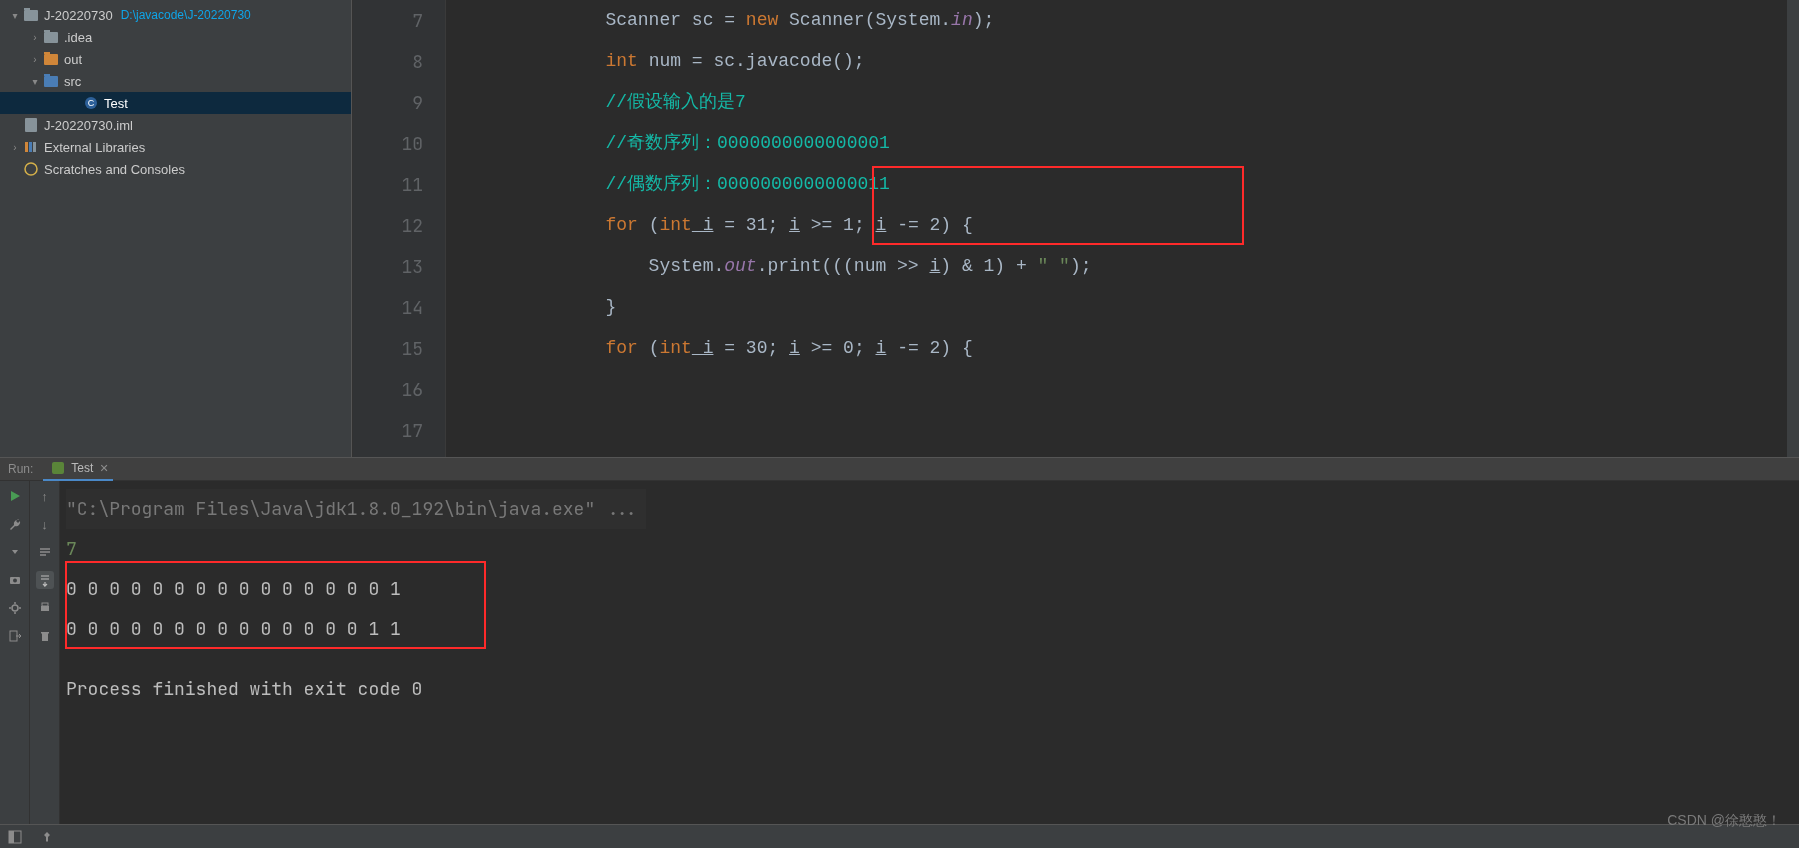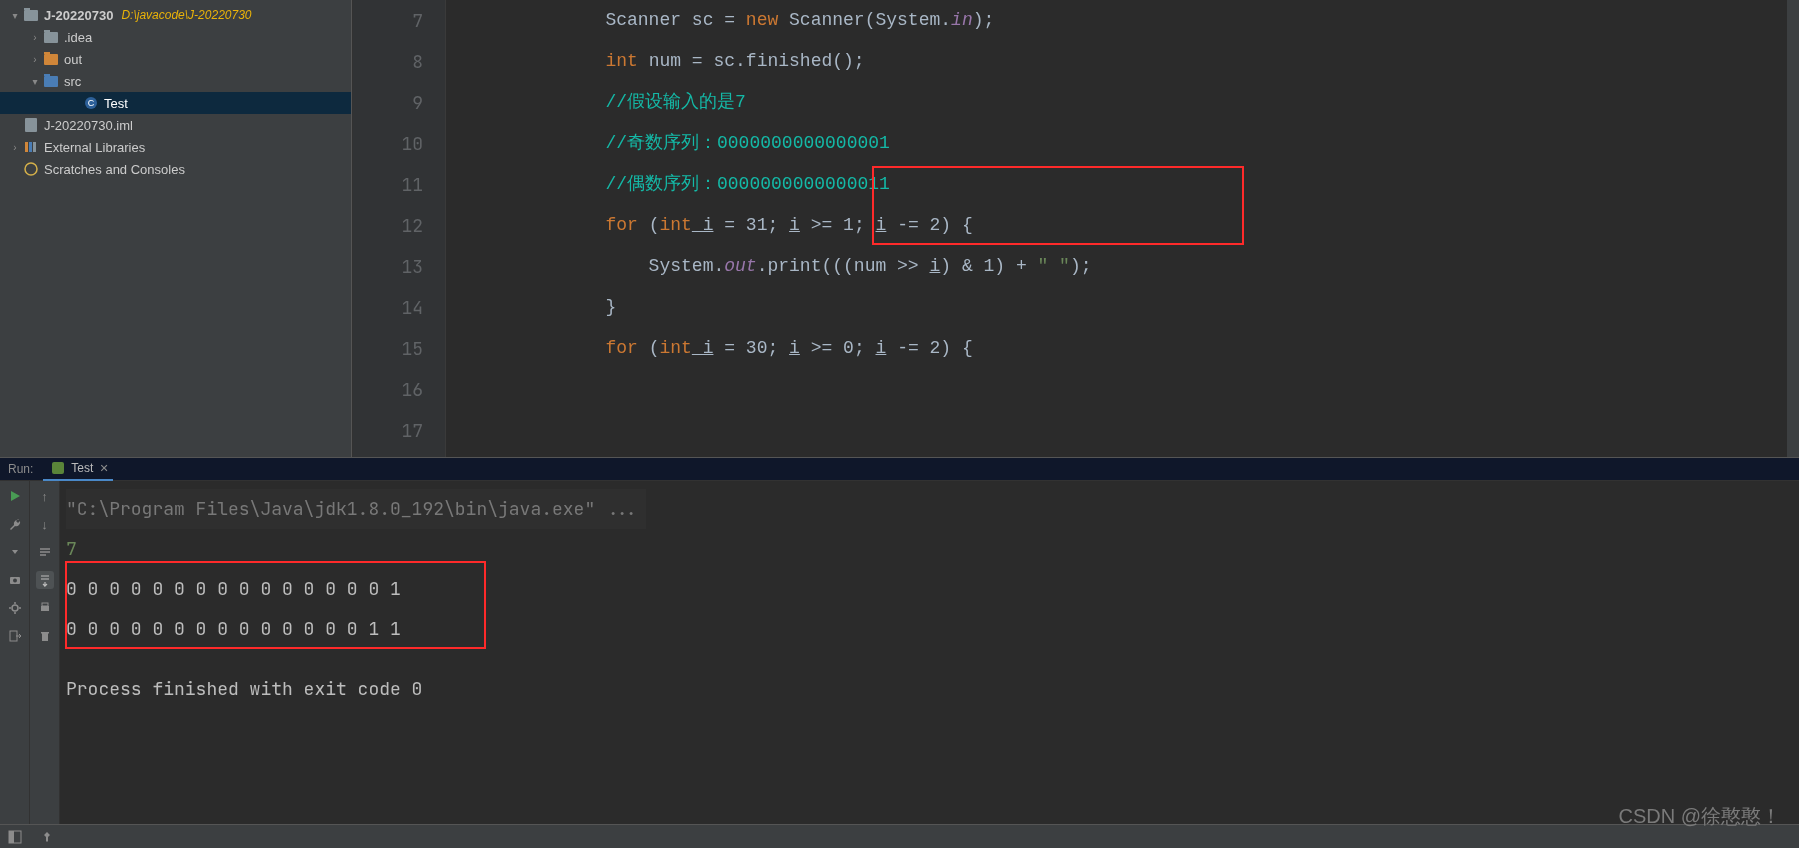--- a/index.html
+++ b/index.html
@@ -33,21 +33,21 @@
   }
   .tree-row.selected { background: #0d293e; }
   .tree-row .arrow {
     width: 14px; text-align: center; color: #888; font-size: 10px;
   }
   .tree-row .icon { width: 18px; height: 16px; display: inline-flex; align-items: center; justify-content: center; margin-right: 4px; }
   .folder-icon { width: 14px; height: 11px; background: #87939a; border-radius: 1px; display: inline-block; position: relative; }
   .folder-icon::before { content: ""; position: absolute; top: -2px; left: 0; width: 6px; height: 2px; background: #87939a; }
   .folder-icon.orange { background: #d08639; } .folder-icon.orange::before { background: #d08639; }
   .folder-icon.blue { background: #4a7db5; } .folder-icon.blue::before { background: #4a7db5; }
-  .path-text { color: #eab308; margin-left: 8px; font-size: 12px; font-style: italic; }
+  .path-text { color: #0ea5e9; margin-left: 8px; font-size: 12px; }
   .tree-row .label { color: #ccc; }
   .selected .label { color: #fff; }
   .indent-1 { padding-left: 28px; }
   .indent-2 { }
   .indent-3 { padding-left: 68px; }
 
   .editor {
     flex: 1; display: flex;
     font-family: "JetBrains Mono", Consolas, monospace;
     font-size: 18px; line-height: 41px;
@@ -72,21 +72,21 @@
     position: absolute; border: 2px solid #ff2a2a;
     left: 519px; top: 166px; width: 372px; height: 79px;
     pointer-events: none;
   }
   .scrollbar-v {
     width: 12px; background: #3c3f41;
   }
 
   .run-header {
     height: 24px;
-    background: #0f172a; border-top: 1px solid #555; border-bottom: 1px solid #323232;
+    background: #404040; border-top: 1px solid #555; border-bottom: 1px solid #323232;
     display: flex; align-items: center; padding-left: 8px;
     font-size: 12px; color: #8c8c8c;
   }
   .run-tab {
     display: flex; align-items: center; height: 24px;
     padding: 0 4px 0 8px; margin-left: 10px;
     border-bottom: 2px solid #4a88c7;
     color: #bbb;
   }
   .close-x { color: #8c8c8c; margin-left: 6px; font-size: 11px; }
@@ -125,36 +125,36 @@
     left: 5px; top: 80px; width: 421px; height: 88px;
     pointer-events: none;
   }
   .statusbar {
     height: 24px; background: #3c3f41; border-top: 1px solid #555;
     display: flex; align-items: center; padding-left: 6px; gap: 14px;
   }
   .statusbar .sic { width: 18px; height: 18px; color: #8c8c8c; display:flex; align-items:center; justify-content:center; }
   .watermark {
     position: absolute; right: 18px; bottom: 18px;
-    color: #7a7a7a; font-size: 20px;
+    color: #7a7a7a; font-size: 14px;
   }
   svg { display: block; }
 </style>
 </head>
 <body>
 
 <div class="upper">
 
   <div class="project-tree">
     <div class="tree-row">
       <span class="arrow">▾</span>
       <span class="icon">
           <span class="folder-icon" style="background:#87939a"></span>
         </span>
-      <span class="label" style="font-weight:bold">J-20220730</span>
+      <span class="label" style="font-weight:normal">J-20220730</span>
       <span class="path-text">D:\javacode\J-20220730</span>
     </div>
     <div class="tree-row indent-1">
       <span class="arrow">›</span>
       <span class="icon">
           <span class="folder-icon"></span>
         </span>
       <span class="label">.idea</span>
     </div>
     <div class="tree-row indent-1">
@@ -222,21 +222,21 @@
       <div class="gutter-line">12</div>
       <div class="gutter-line">13</div>
       <div class="gutter-line">14</div>
       <div class="gutter-line">15</div>
       <div class="gutter-line">16</div>
       <div class="gutter-line">17</div>
     </div>
     <div class="fold-col"></div>
     <div class="code-col">
       <div class="code-line"><span>        Scanner sc = </span><span class="k">new</span><span> Scanner(System.</span><span class="fld">in</span><span>);</span></div>
-      <div class="code-line">        <span class="k">int</span><span> num = sc.finished();</span></div>
+      <div class="code-line">        <span class="k">int</span><span> num = sc.javacode();</span></div>
       <div class="code-line cm">        //假设输入的是7</div>
       <div class="code-line cm">        //奇数序列：0000000000000001</div>
       <div class="code-line cm">        //偶数序列：0000000000000011</div>
       <div class="code-line">        <span class="k">for</span><span> (</span><span class="k">int</span><span class="u"> i</span><span> = 31; <span class="u">i</span> &gt;= 1; <span class="u">i</span> -= 2) {</span></div>
       <div class="code-line"><span>            System.</span><span class="fld">out</span><span>.print(((num &gt;&gt; </span><span class="u">i</span><span>) &amp; 1) + </span><span class="str">" "</span><span>);</span></div>
       <div class="code-line">        }</div>
       <div class="code-line">        <span class="k">for</span><span> (</span><span class="k">int</span><span class="u"> i</span><span> = 30; <span class="u">i</span> &gt;= 0; <span class="u">i</span> -= 2) {</span></div>
     </div>
     <div class="scrollbar-v"></div>
     <div class="highlight-box-1"></div>

